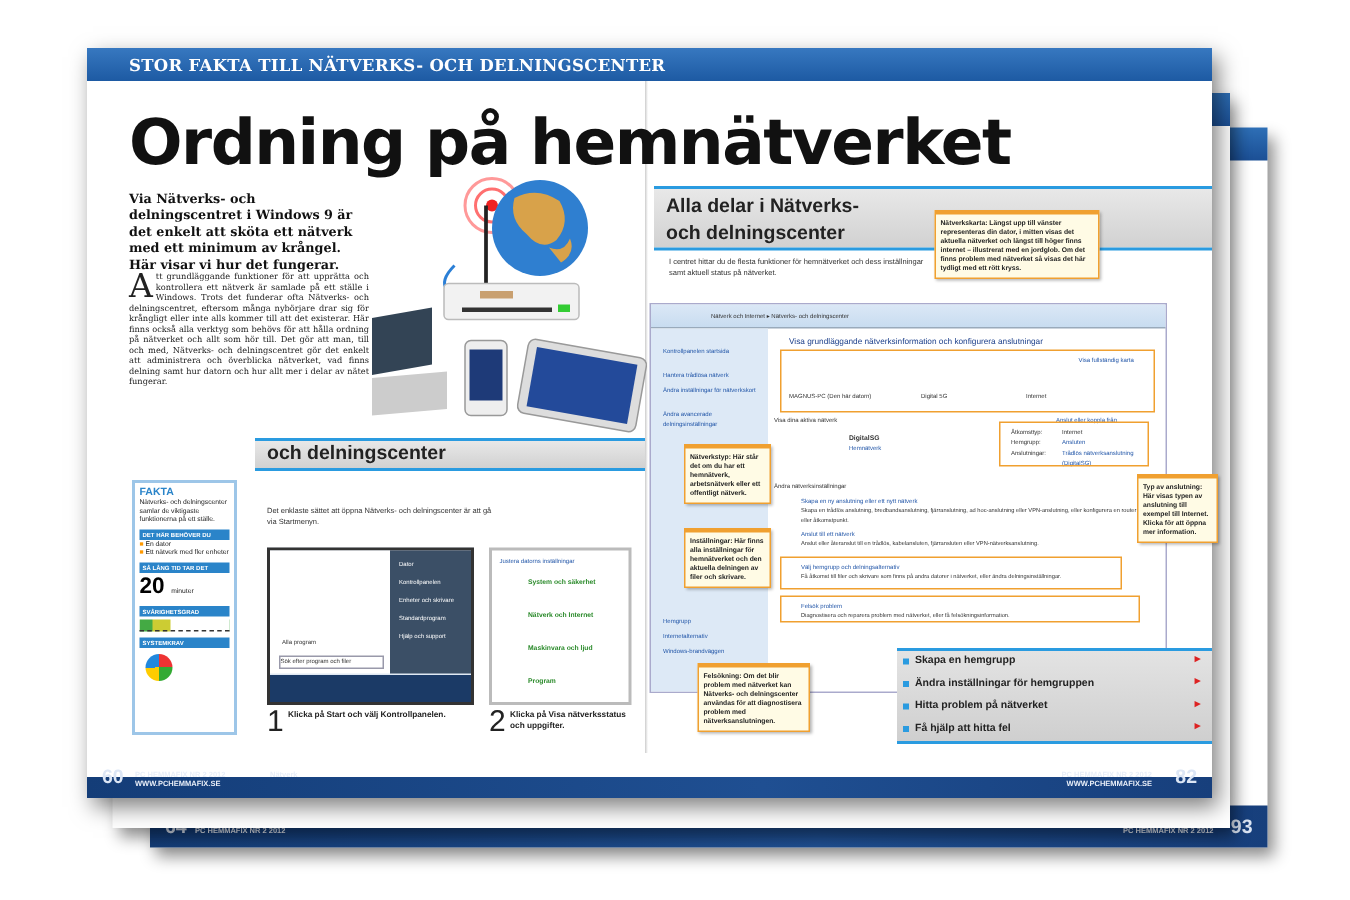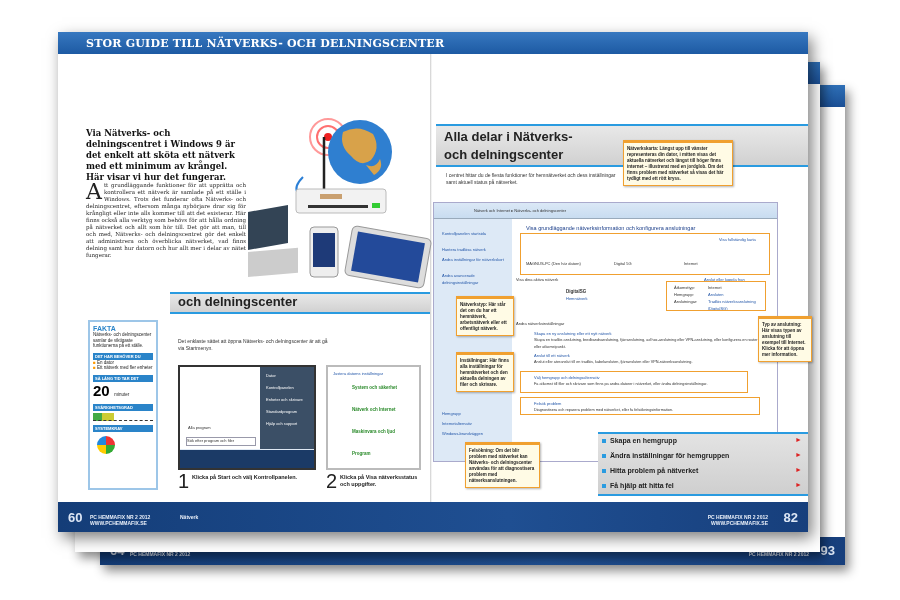--- a/index.html
+++ b/index.html
@@ -5,21 +5,21 @@
 *{box-sizing:border-box;margin:0;padding:0}
 body{width:900px;height:600px;background:#fff;position:relative;overflow:hidden;font-family:"Liberation Sans",sans-serif}
 .sheet{position:absolute;background:#fff;box-shadow:4px 6px 10px rgba(0,0,0,.45)}
 .sheet .top{position:absolute;left:0;right:0;top:0;height:22px;background:linear-gradient(#2e6fb6,#1b4f95)}
 .sheet .bot{position:absolute;left:0;right:0;bottom:0;height:28px;background:linear-gradient(90deg,#143d78,#1f4f92 60%,#173f7c)}
 .pnum{position:absolute;color:#dce6f5;font-weight:bold;font-size:13px;bottom:7px}
 .pmeta{position:absolute;color:#e8eef8;font-size:5px;line-height:6px;bottom:8px;font-weight:bold}
 #s3{left:100px;top:85px;width:745px;height:480px}
 #s2{left:75px;top:62px;width:745px;height:490px}
 #s1{left:58px;top:32px;width:750px;height:500px;box-shadow:4px 6px 14px rgba(0,0,0,.5)}
-#s1 .bot{height:30px}
+#s1 .bot{height:14px}
 .header-band{position:absolute;left:0;top:0;width:750px;height:22px;background:linear-gradient(#3778c0,#1d5aa3)}
 .header-band span{position:absolute;left:28px;top:5px;color:#fff;font-family:"DejaVu Serif",serif;font-weight:bold;font-size:11px;letter-spacing:.2px}
 .title{position:absolute;left:28px;top:38px;font-family:"DejaVu Sans",sans-serif;font-weight:bold;font-size:42px;color:#111;letter-spacing:-1px}
 .intro{position:absolute;left:28px;top:96px;width:160px;font-family:"DejaVu Serif",serif;font-weight:bold;font-size:8.5px;line-height:11px;color:#111}
 .body-text{position:absolute;left:28px;top:150px;width:160px;font-family:"DejaVu Serif",serif;font-size:5.5px;line-height:7px;color:#222;text-align:justify}
 .dropcap{float:left;font-size:22px;line-height:19px;margin-right:2px;font-family:"DejaVu Serif",serif}
 .hero{position:absolute;left:190px;top:85px;width:190px;height:175px}
 .fakta{position:absolute;left:30px;top:288px;width:70px;height:170px;border:2px solid #9dc6e8;background:#fff;padding:3px}
 .fakta .lbl{color:#2a84c9;font-weight:bold;font-size:7px}
 .fakta .txt{font-size:4.5px;line-height:5.5px;color:#222}
@@ -54,24 +54,25 @@
     <span class="pmeta" style="right:36px">PC HEMMAFIX NR 2 2012</span>
     <span class="pnum" style="right:10px">93</span>
   </div>
 </div>
 <div class="sheet" id="s2">
   <div class="top"></div>
 </div>
 
 <div class="sheet" id="s1">
   <div class="header-band">
-    <span>STOR GUIDE TILL NÄTVERKS- OCH DELNINGSCENTER</span>
+    <span>STOR FAKTA TILL NÄTVERKS- OCH DELNINGSCENTER</span>
   </div>
   <div class="gutter"></div>
 
+  <div class="title">Ordning på hemnätverket</div>
   <div class="intro">Via Nätverks- och delningscentret i Windows 9 är det enkelt att sköta ett nätverk med ett minimum av krångel. Här visar vi hur det fungerar.</div>
   <div class="body-text">
     <span class="dropcap">A</span>
     <span>tt grundläggande funktioner för att upprätta och kontrollera ett nätverk är samlade på ett ställe i Windows. Trots det funderar ofta Nätverks- och delningscentret, eftersom många nybörjare drar sig för krångligt eller inte alls kommer till att det existerar. Här finns också alla verktyg som behövs för att hålla ordning på nätverket och allt som hör till. Det gör att man, till och med, Nätverks- och delningscentret gör det enkelt att administrera och överblicka nätverket, vad finns delning samt hur datorn och hur allt mer i delar av nätet fungerar.</span>
   </div>
 
   <svg class="hero" viewBox="0 0 190 175">
     <circle cx="80" cy="20" r="18" fill="none" stroke="#f55" stroke-width="2" opacity=".6"></circle>
     <circle cx="80" cy="20" r="11" fill="none" stroke="#f33" stroke-width="2" opacity=".7"></circle>
     <circle cx="80" cy="20" r="4" fill="#e22"></circle>

